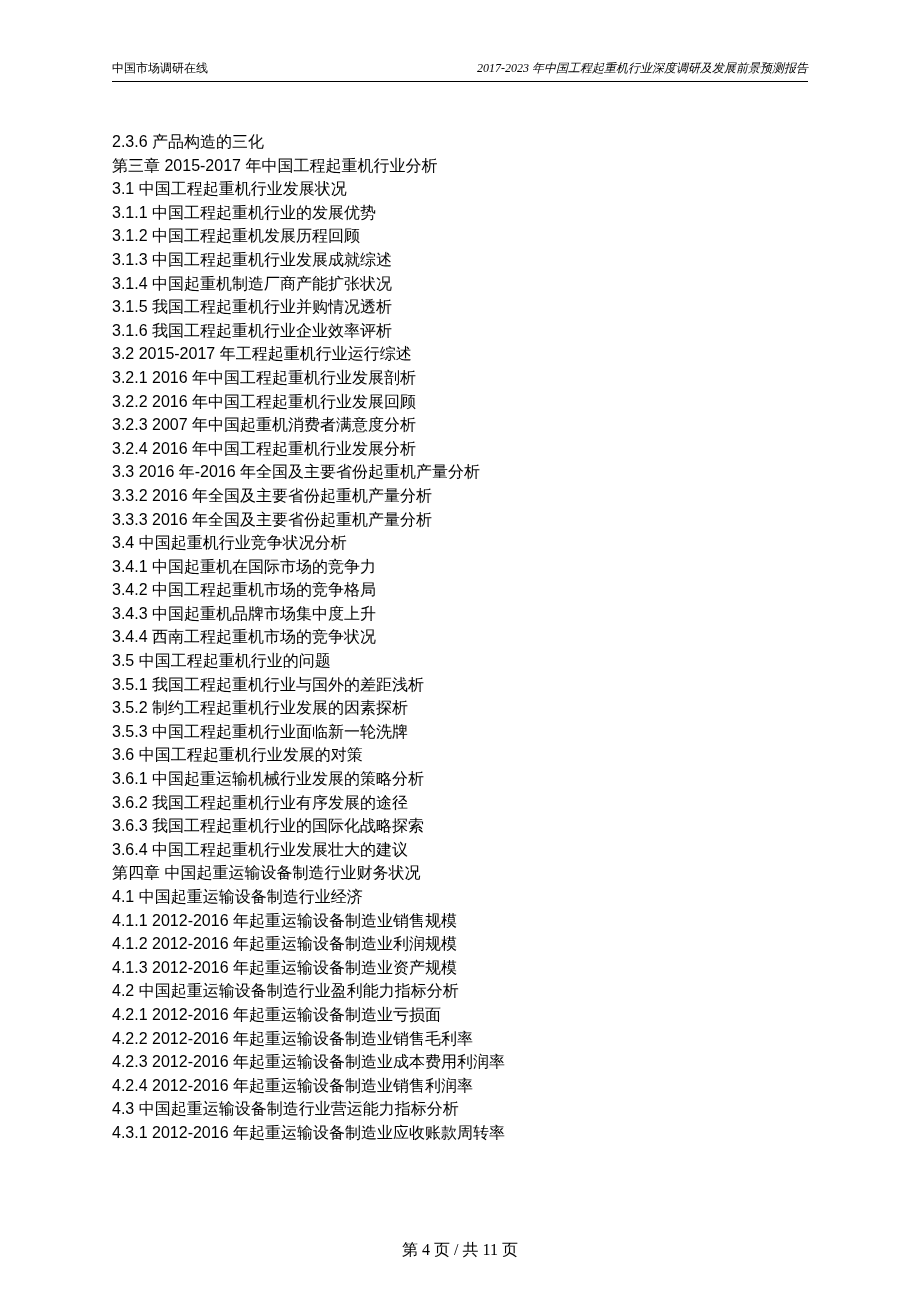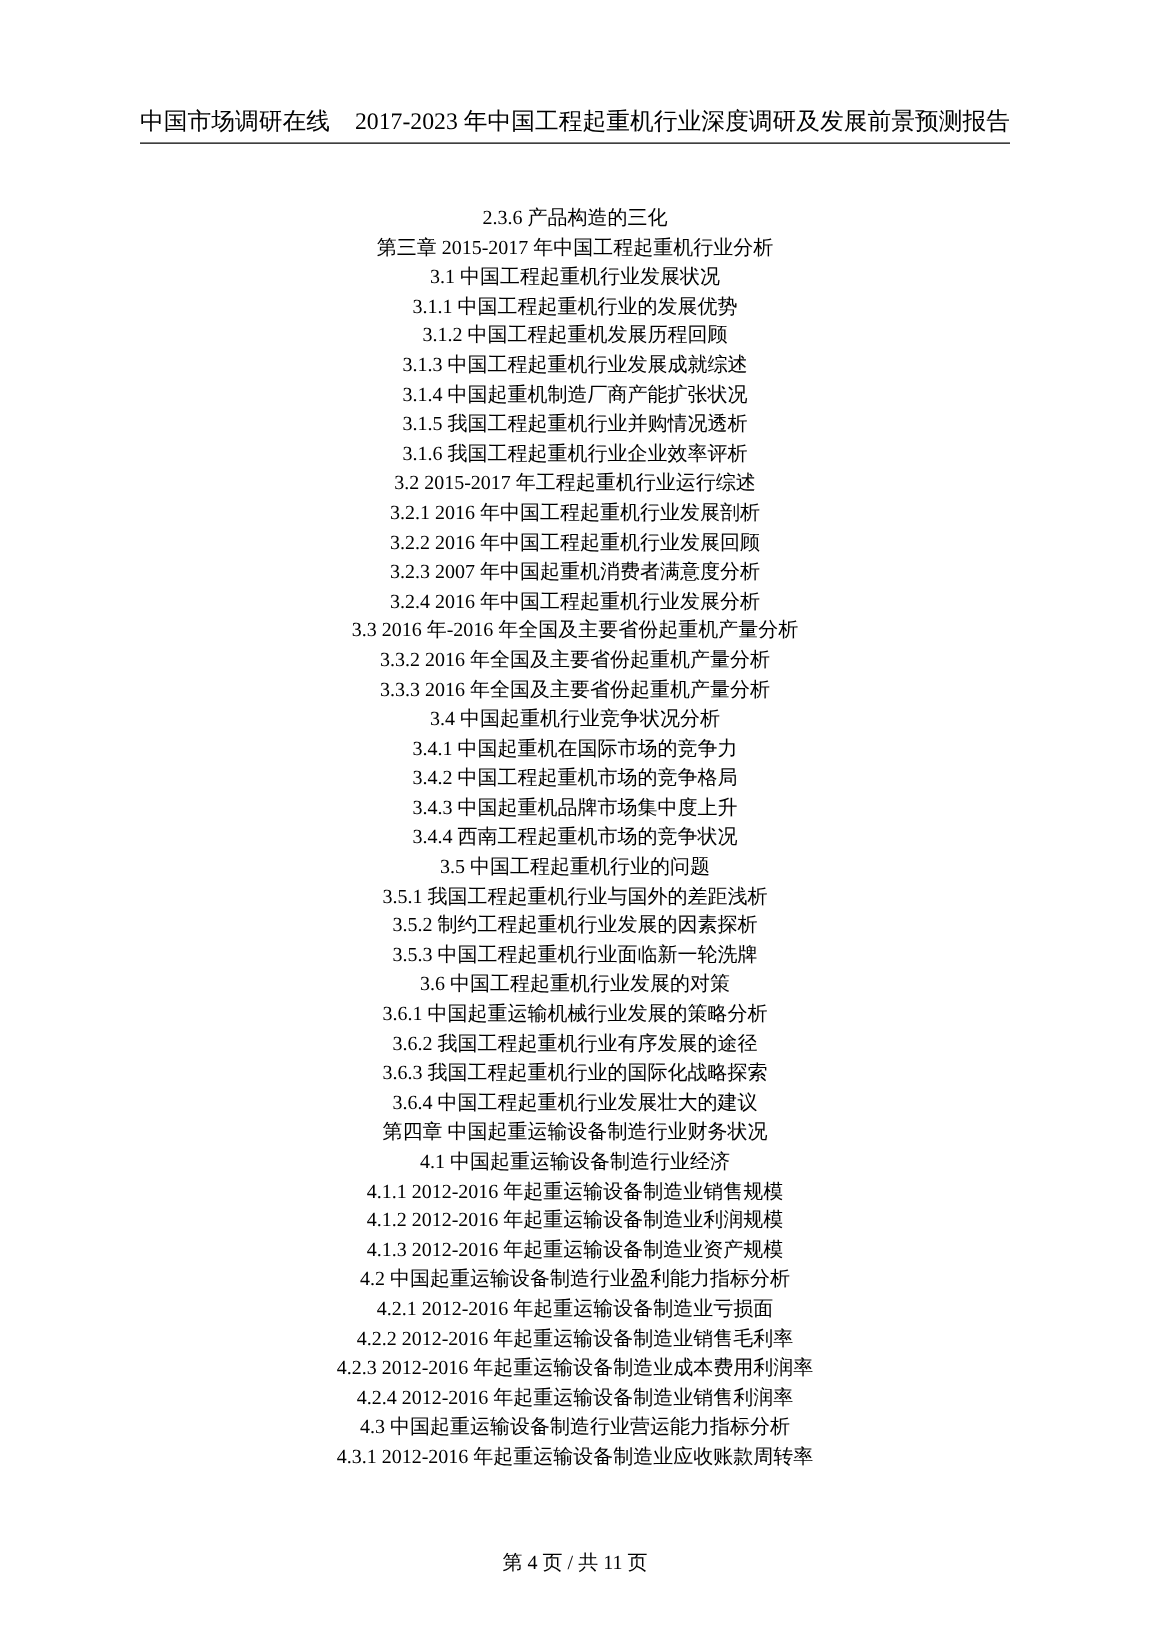--- a/index.html
+++ b/index.html
@@ -17,43 +17,42 @@
     }
     .page {
       padding: 60px 0 0 0;
       position: relative;
       height: 100%;
     }
     .header {
       display: flex;
       justify-content: space-between;
       padding: 0 112px;
-      font-size: 19px;
+      font-size: 12px;
       margin-bottom: 4px;
-      margin-top: 24px;
     }
     .header-left {
       text-align: left;
     }
     .header-right {
       text-align: right;
+      font-style: italic;
     }
     .header-line {
       border-top: 1.5px solid #000;
       margin: 0 112px 48px 112px;
     }
     .content {
       padding: 0 112px;
       font-size: 16px;
       line-height: 23.6px;
     }
     .toc-line {
       white-space: nowrap;
-      font-family: Liberation Serif, serif;
-      text-align: center;
+      font-family: Liberation Sans, sans-serif;
     }
     .footer {
       position: absolute;
       bottom: 41px;
       width: 100%;
       text-align: center;
       font-size: 16px;
     }
   </style>
 </head>

